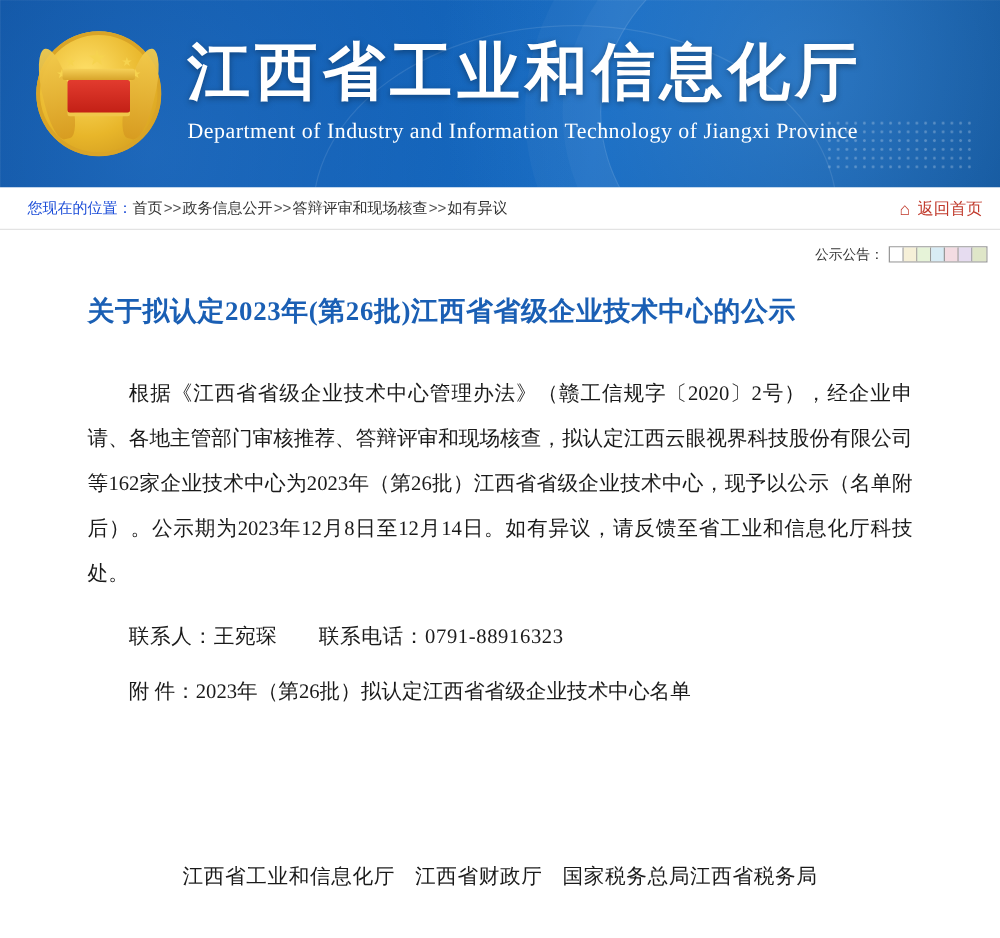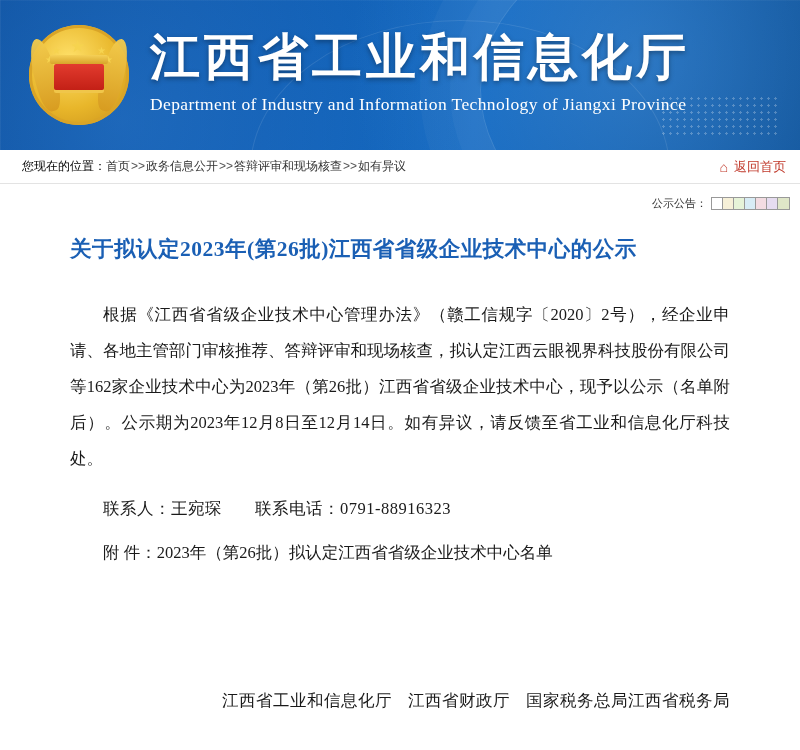--- a/index.html
+++ b/index.html
@@ -104,21 +104,21 @@
   
   .crumb-bar {
     position: relative;
     height: 34px;
     border-bottom: 1px solid #e3e3e3;
     background: #fff;
     display: flex; align-items: center;
     padding: 0 14px 0 22px;
   }
   .crumb-text { font-size: 12px; color: #333; white-space: nowrap; }
-  .crumb-text .lead { color: #000000; }
+  .crumb-text .lead { color: #1d4ed8; }
   .crumb-link { color: #333; text-decoration: none; }
   .crumb-sep { color: #555; margin: 0 1px; }
   .home-right {
     margin-left: auto; display: flex; align-items: center; gap: 6px;
     font-size: 13px; color: #c0392b;
   }
   .home-icon { color: #c0392b; font-size: 14px; line-height: 14px; }
   .home-label { color: #c0392b; }
 
   
@@ -151,21 +151,21 @@
     text-align: justify;
     text-justify: inter-ideograph;
   }
   .doc-body p { margin: 0; text-indent: 2em; }
   .contact-line { margin-top: 14px; text-indent: 2em; letter-spacing: .5px; }
   .contact-line .gap { display: inline-block; width: 2em; }
   .attach-line { margin-top: 8px; text-indent: 2em; }
 
   .sign-row {
     margin-top: 112px;
-    text-align: right;
+    text-align: center;
     font-family: "Liberation Serif", "DejaVu Serif", serif;
     font-size: 16.5px;
     color: #1a1a1a;
     letter-spacing: .5px;
   }
   .sign-row span { display: inline-block; }
   .sign-gap { width: 16px; display: inline-block; }
 </style>
 </head>
 <body>

